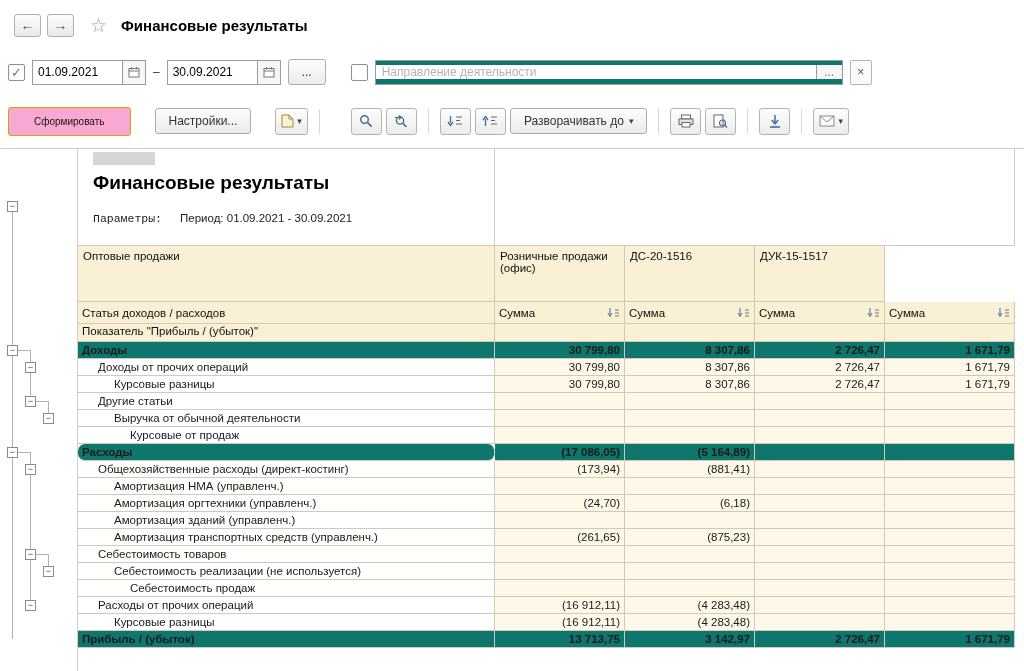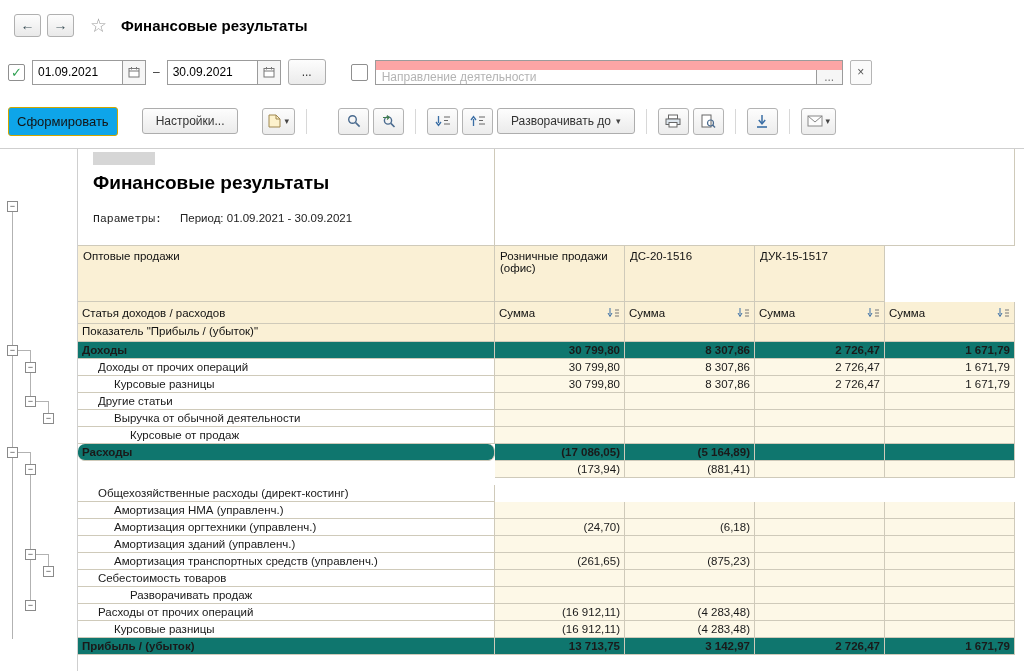--- a/index.html
+++ b/index.html
@@ -31,31 +31,31 @@
     width: 23px; display: flex; align-items: center; justify-content: center;
     border-left: 1px solid #9b9b9b; background: #f6f6f6; cursor: pointer; flex: 0 0 auto;
   }
   .dash { color: #333; }
   .btn {
     height: 26px; padding: 0 13px; border: 1px solid #adadad; border-radius: 3px;
     background: linear-gradient(#fdfdfd, #ebebeb); color: #333; font-size: 12px;
     display: inline-flex; align-items: center; justify-content: center; gap: 5px; cursor: pointer;
   }
   .morebtn { width: 38px; }
-  .dirfield { display: flex; align-items: flex-end; width: 468px; height: 25px; border: 1px solid #9b9b9b; background: #fca5a5; margin-left: 18px; }
+  .dirfield { display: flex; align-items: center; width: 468px; height: 25px; border: 1px solid #9b9b9b; background: #0f766e; margin-left: 18px; }
   .dirfield input { flex: 1; min-width: 0; border: 0; outline: 0; padding: 0 6px; font: inherit; font-size: 12px; }
   .dirfield input::placeholder { color: #b4b4b4; }
   .clearbtn { width: 22px; height: 25px; border: 1px solid #b5b5b5; border-radius: 2px; background: #fafafa; color: #555;
     display: flex; align-items: center; justify-content: center; font-size: 12px; cursor: pointer; }
 
   
   .toolbar { height: 54px; display: flex; align-items: center; padding: 0 8px; gap: 4px; }
   .ybtn {
-    height: 29px; padding: 0 8px; background: #0ea5e9; border: 1px solid #cfa700; border-radius: 3px;
-    font-size: 13px; color: #141414; display: flex; align-items: center; cursor: pointer;
+    height: 29px; padding: 0 25px; background: #f9a8d4; border: 1px solid #cfa700; border-radius: 3px;
+    font-size: 10px; color: #141414; display: flex; align-items: center; cursor: pointer;
   }
   .iconbtn {
     min-width: 31px; height: 27px; padding: 0 5px; border: 1px solid #b3b3b3; border-radius: 3px;
     background: linear-gradient(#fdfdfd, #ececec); display: inline-flex; align-items: center; justify-content: center; gap: 3px; cursor: pointer;
   }
   .caret { font-size: 9px; color: #444; line-height: 1; }
   .sep { width: 1px; height: 25px; background: #d8d8d8; margin: 0 7px; flex: 0 0 auto; }
   .gap-l { margin-left: 20px; }
 
   
@@ -348,21 +348,21 @@
             <div class="cell val"></div>
           </div>
           <div class="row trow bold">
             <div class="cell name" style="padding-left: 4px; border-radius: 7px;">Расходы</div>
             <div class="cell val">(17 086,05)</div>
             <div class="cell val">(5 164,89)</div>
             <div class="cell val"></div>
             <div class="cell val"></div>
           </div>
           <div class="row trow">
-            <div class="cell name" style="padding-left: 20px; margin-top: 24px;">Общехозяйственные расходы (директ-костинг)</div>
+            <div class="cell name" style="padding-left: 20px;">Общехозяйственные расходы (директ-костинг)</div>
             <div class="cell val">(173,94)</div>
             <div class="cell val">(881,41)</div>
             <div class="cell val"></div>
             <div class="cell val"></div>
           </div>
           <div class="row trow">
             <div class="cell name" style="padding-left: 36px;">Амортизация НМА (управленч.)</div>
             <div class="cell val"></div>
             <div class="cell val"></div>
             <div class="cell val"></div>
@@ -390,21 +390,28 @@
             <div class="cell val"></div>
           </div>
           <div class="row trow">
             <div class="cell name" style="padding-left: 20px;">Себестоимость товаров</div>
             <div class="cell val"></div>
             <div class="cell val"></div>
             <div class="cell val"></div>
             <div class="cell val"></div>
           </div>
           <div class="row trow">
-            <div class="cell name" style="padding-left: 52px;">Разворачивать продаж</div>
+            <div class="cell name" style="padding-left: 36px;">Себестоимость реализации (не используется)</div>
+            <div class="cell val"></div>
+            <div class="cell val"></div>
+            <div class="cell val"></div>
+            <div class="cell val"></div>
+          </div>
+          <div class="row trow">
+            <div class="cell name" style="padding-left: 52px;">Себестоимость продаж</div>
             <div class="cell val"></div>
             <div class="cell val"></div>
             <div class="cell val"></div>
             <div class="cell val"></div>
           </div>
           <div class="row trow">
             <div class="cell name" style="padding-left: 20px;">Расходы от прочих операций</div>
             <div class="cell val">(16 912,11)</div>
             <div class="cell val">(4 283,48)</div>
             <div class="cell val"></div>

